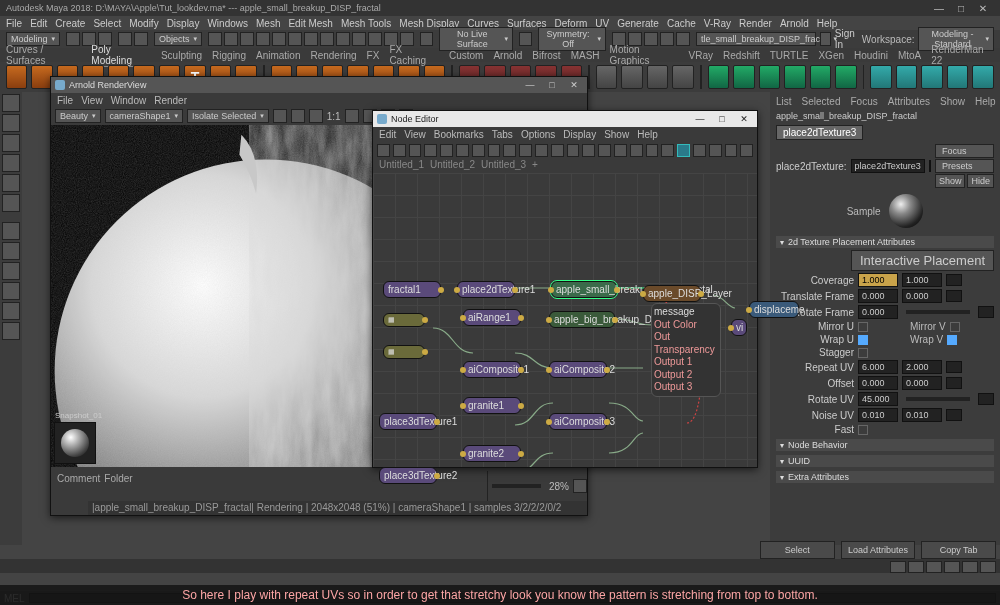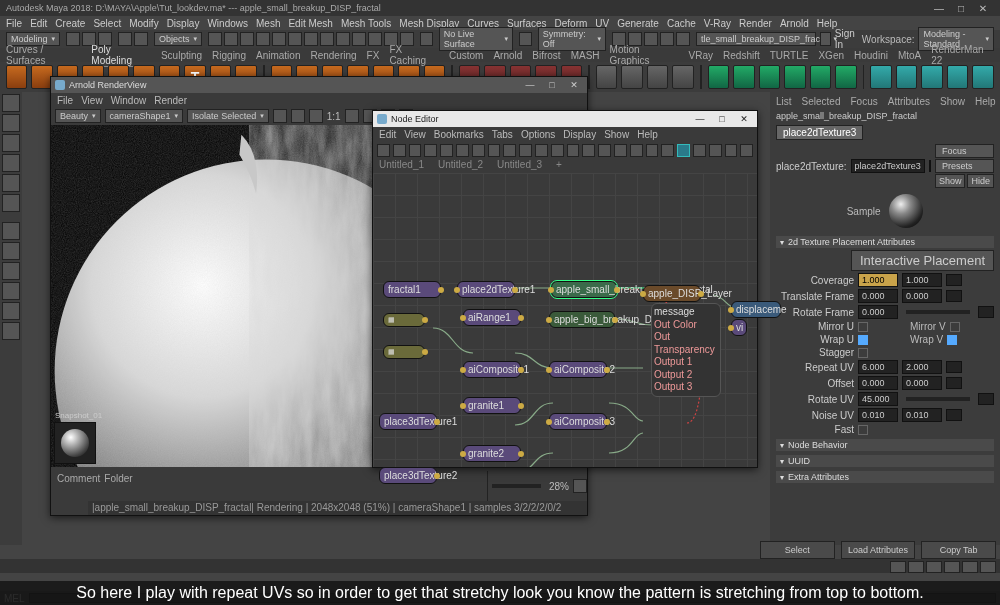--- a/index.html
+++ b/index.html
@@ -3,21 +3,21 @@
 <meta charset="utf-8">
 <style>
 * { margin: 0; padding: 0; box-sizing: border-box; font-family: "Segoe UI", Arial, sans-serif; font-size: 10px; user-select: none; }
 body { width: 1000px; height: 605px; background: #444; color: #bbb; overflow: hidden; position: relative; }
 .titlebar { height: 16px; background: #333; display: flex; align-items: center; padding: 0 6px; }
 .titlebar .title { flex: 1; color: #aaa; font-size: 9px; }
 .titlebar .winbtn { width: 22px; text-align: center; color: #bbb; font-size: 10px; }
 .menubar { height: 14px; background: #444; display: flex; gap: 8px; padding: 0 6px; align-items: center; font-size: 9px; color: #ccc; }
 .menubar span { cursor: pointer; }
 .toolbar1 { height: 18px; background: #3c3c3c; display: flex; align-items: center; gap: 6px; padding: 0 6px; }
-.dropdown { background: #555; border: 1px solid #222; padding: 1px 4px; font-size: 9px; color: #ccc; display: inline-flex; align-items: center; gap: 4px; }
+.dropdown { background: #555; border: 1px solid #222; padding: 1px 4px; font-size: 9px; color: #ccc; display: inline-flex; align-items: center; gap: 4px; text-align: center; }
 .dropdown::after { content: "▾"; font-size: 7px; }
 .iconbtn { width: 14px; height: 14px; background: #555; border: 1px solid #222; display: inline-block; }
 .iconstrip { display: flex; gap: 2px; }
 .right-ws { margin-left: auto; display: flex; gap: 4px; align-items: center; }
 .shelf-tabs { height: 14px; background: #3a3a3a; display: flex; gap: 10px; padding: 0 6px; align-items: center; font-size: 9px; color: #aaa; }
 .shelf-tabs span.active { color: #ddd; border-bottom: 1px solid #888; }
 .shelf { height: 30px; background: #3c3c3c; display: flex; gap: 4px; padding: 2px 6px; align-items: center; }
 .shelf .sicon { width: 24px; height: 24px; background: #555; border: 1px solid #222; border-radius: 2px; }
 .shelf .sicon.orange { background: linear-gradient(#c66a1f,#8a3e0f); }
 .shelf .sicon.red { background: linear-gradient(#833,#522); }
@@ -62,42 +62,42 @@
 .arnold .statusbar { position:absolute; bottom:0; left:0; right:0; height:14px; background:#333; color:#999; font-size:8px; padding:1px 4px; display:flex; justify-content:space-between;margin-left:37px;}
 .arnold .cmtbar { position:absolute; bottom:14px; left:0; right:0; height:30px; background:#3a3a3a; display:flex;}
 .arnold .cmtbar .left{ flex:1;} .arnold .cmtbar .right{ width:100px; border-left:1px solid #222;}
 .arnold .cmtbar .tabs { font-size:9px; padding:2px 6px; color:#aaa; display:flex; gap:4px;}
 
 .nodeed { left:372px; top:110px; width:386px; height:358px;}
 .nodeed .wmenu { height:14px; display:flex; gap:8px; padding:0 6px; align-items:center; font-size:9px;}
 .nodeed .wtb { height:18px; display:flex; gap:3px; padding:0 4px; align-items:center;}
 .nodeed .wtb .i { width:13px; height:13px; background:#555; border:1px solid #222;}
 .nodeed .wtb .i.hl { background:#2a7a8a; border-color:#3bb;}
-.nodeed .tabs { height:14px; display:flex; gap:14px; padding:0 6px; font-size:9px; color:#888;}
+.nodeed .tabs { height:14px; display:flex; gap:6px; padding:0 6px; font-size:9px; color:#888;}
 .nodeed .graph { position:absolute; top:62px; left:0; right:0; bottom:0; background:linear-gradient(#3a3a3a,#3a3a3a); background-image: linear-gradient(#444 1px, transparent 1px), linear-gradient(90deg,#444 1px, transparent 1px); background-size: 22px 22px;}
 .node { position:absolute; border-radius:6px; padding:2px 4px; font-size:7px; color:#ddd; border:1px solid #111;}
 .node.p2d { background:#5a4a7a; width:58px;}
 .node.tex { background:#5a4a7a; width:48px;}
 .node.file { background:#6a6a3a; width:42px;}
 .node.shader { background:#3a5a3a; width:66px;}
 .node.sel { outline:1px solid #3f8; background:#3a6a4a;}
 .node.layer { background:#6a4a2a; width:58px;}
 .node.disp { background:#3a5a7a; width:50px;}
 .node.attrview { background:#333; border:1px solid #555; width:70px; font-size:6px; padding:2px; line-height:1.25;}
 .node .port { width:6px; height:6px; border-radius:50%; background:#ca4; position:absolute; top:50%; transform:translateY(-50%);}
 .node .port.l{ left:-4px;} .node .port.r{ right:-4px;}
 svg.wires { position:absolute; left:0; top:0; width:100%; height:100%; pointer-events:none;}
 svg.wires path { fill:none; stroke-width:1.2;}
 
 .bottom-btns { position:absolute; bottom:46px; left:760px; right:4px; display:flex; gap:6px;}
 .bottom-btns .bbtn { flex:1; background:#4a4a4a; border:1px solid #222; text-align:center; padding:3px 0; font-size:9px; color:#ccc;}
 .timeline { position:absolute; bottom:32px; left:0; right:0; height:14px; background:#333; }
 .subtitle { position:absolute; bottom:0; left:0; right:0; background:rgba(20,20,20,0.85); padding:3px 6px; text-align:center;}
 .subtitle .cn { color:#fff; font-size:12px; font-weight:500;}
-.subtitle .en { color:#ffffff; font-size:16px;}
+.subtitle .en { color:#fca5a5; font-size:12px;}
 .cmdline { position:absolute; bottom:0; left:0; right:0; height:14px; background:#383838; display:flex; align-items:center; padding:0 4px; gap:4px; font-size:9px; color:#aaa; z-index:0;}
 .time-ctrls { position:absolute; bottom:32px; right:4px; display:flex; gap:2px;}
 .time-ctrls .tc { width:16px; height:12px; background:#555; border:1px solid #222;}
 </style>
 </head>
 <body>
 
 <div class="titlebar">
   <span class="title">Autodesk Maya 2018: D:\MAYA\Apple\Tut_lookdev.ma*  ---  apple_small_breakup_DISP_fractal</span>
   <span class="winbtn">—</span>
@@ -530,21 +530,21 @@
 
     <div class="node layer" style="left:270px; top:112px"><span class="port l"></span><span class="port r"></span><span>apple_DISP_Layer</span></div>
     <div class="node attrview" style="left:278px; top:130px">
       <div>message</div>
       <div style="color:#e99">Out Color</div>
       <div style="color:#e99">Out Transparency</div>
       <div style="color:#e99">Output 1</div>
       <div style="color:#e99">Output 2</div>
       <div style="color:#e99">Output 3</div>
     </div>
-    <div class="node disp" style="left:358px; top:128px"><span class="port l"></span><span>displaceme</span></div>
+    <div class="node disp" style="left:376px; top:128px"><span class="port l"></span><span>displaceme</span></div>
     <div class="node tex" style="left:358px; top:146px;width:16px"><span class="port l"></span><span>vi</span></div>
   </div>
 </div>
 
 <div class="bottom-btns">
   <div class="bbtn">Select</div>
   <div class="bbtn">Load Attributes</div>
   <div class="bbtn">Copy Tab</div>
 </div>
 

